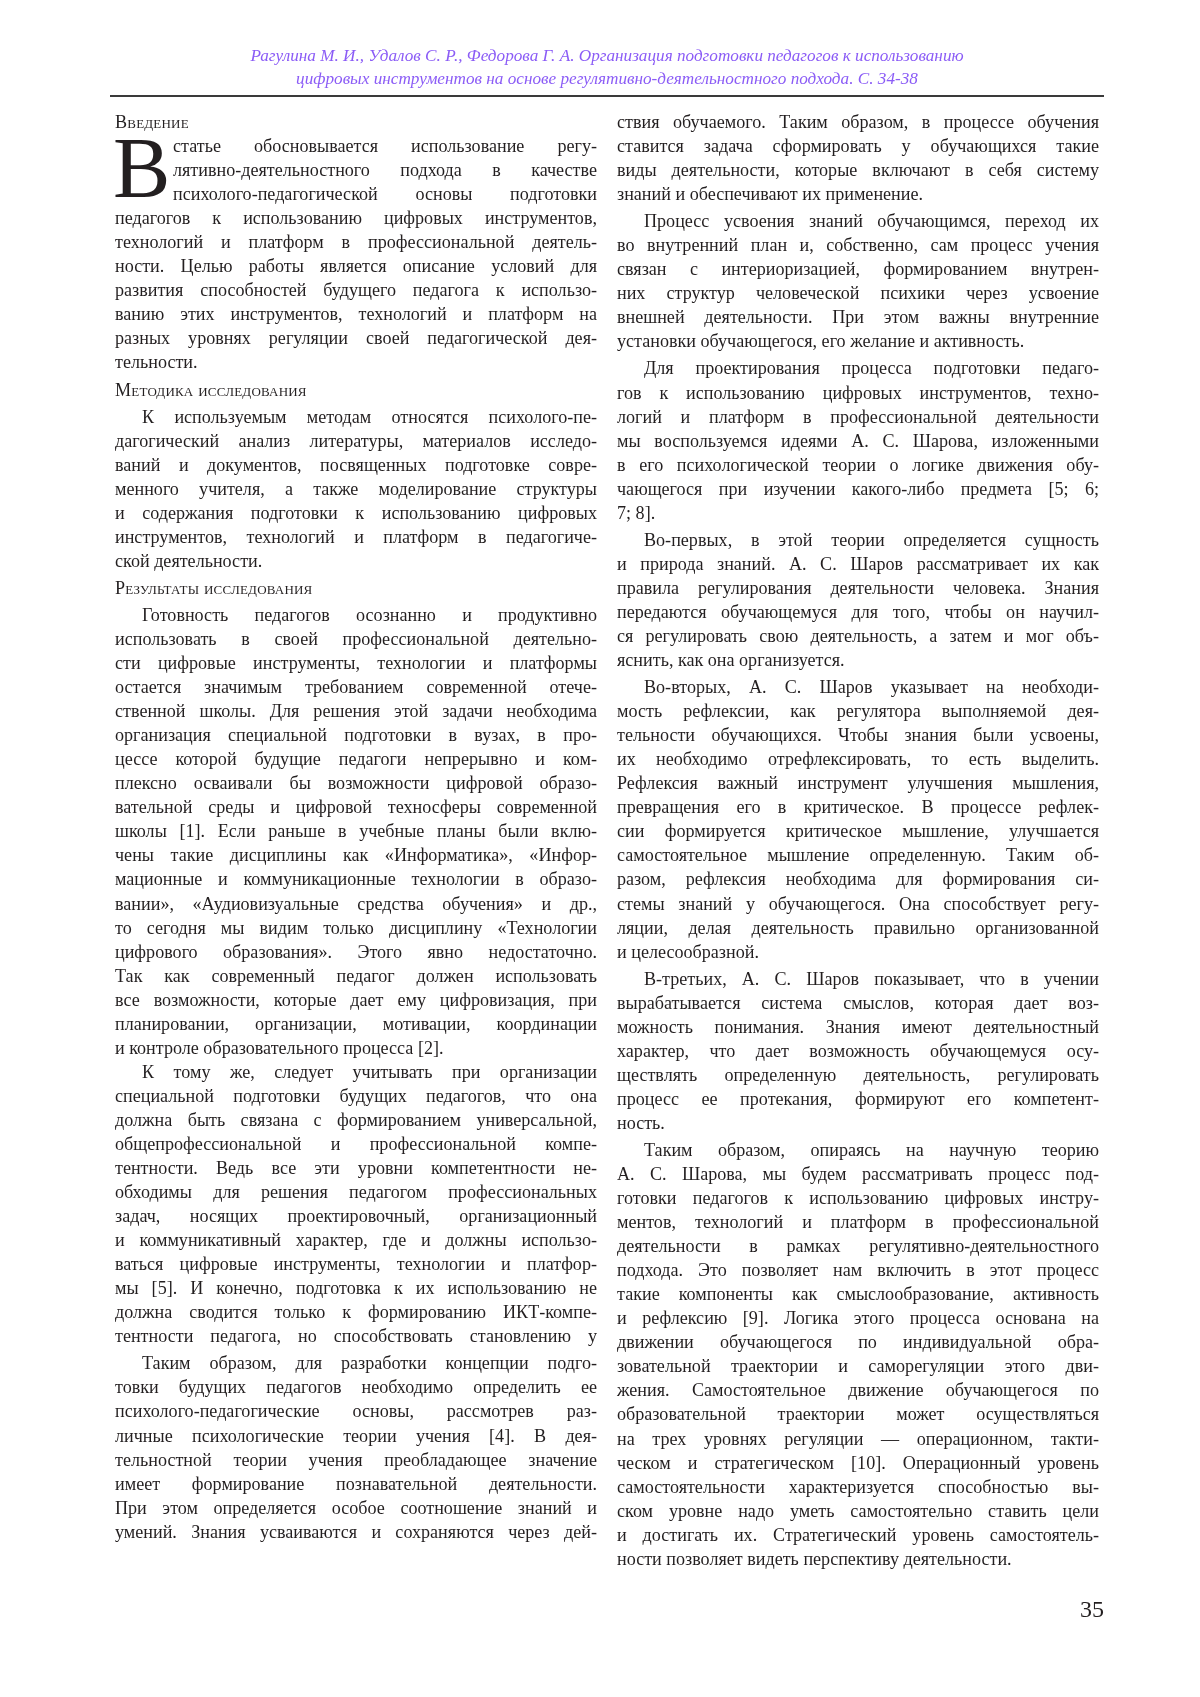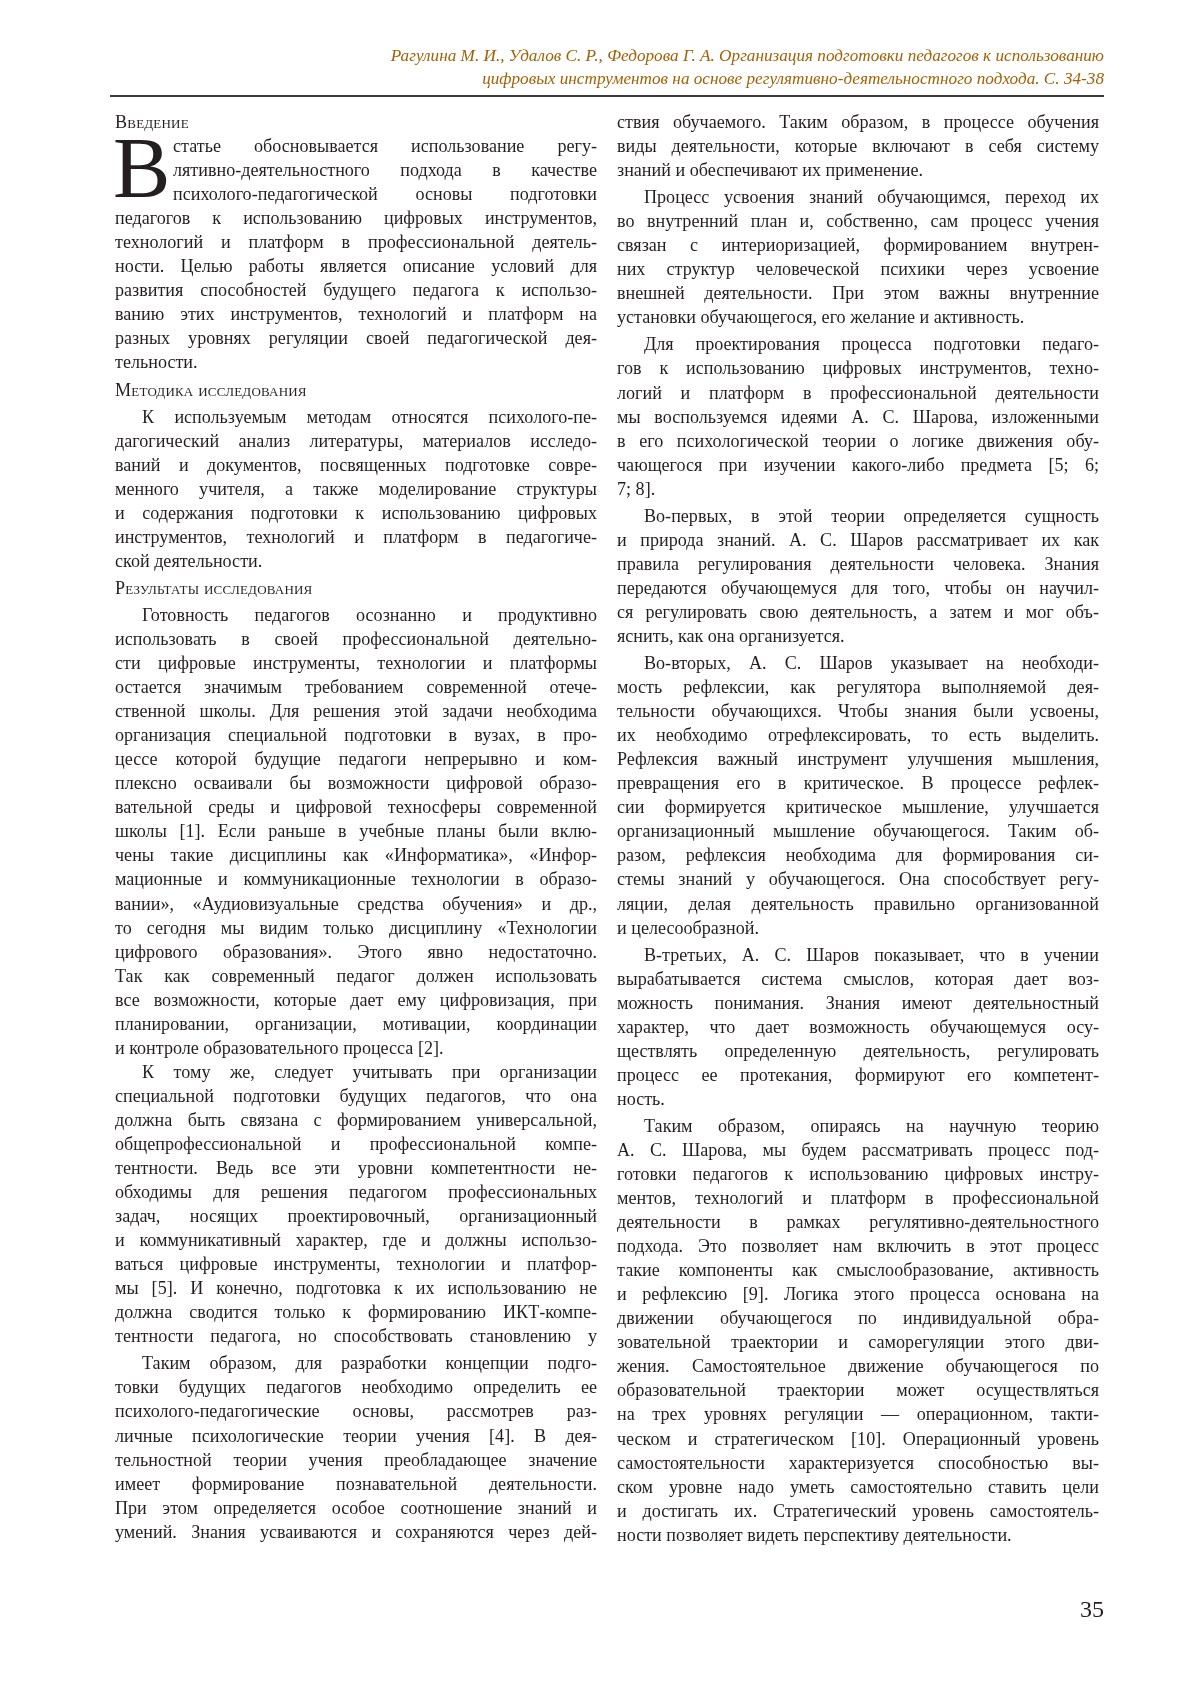--- a/index.html
+++ b/index.html
@@ -1,17 +1,17 @@
 <!DOCTYPE html>
 <html><head>
 <meta charset="utf-8">
 <style>
   html, body { margin: 0; padding: 0; background: #ffffff; }
   body { width: 1200px; height: 1697px; position: relative; overflow: hidden; color: #231f20; font-family: "Liberation Serif", "DejaVu Serif", serif; }
-  .header { position: absolute; left: 110px; right: 96px; top: 44px; text-align: right; font-style: italic; font-size: 17.2px; line-height: 23px; color: #a16207; }
+  .header { position: absolute; left: 110px; right: 96px; top: 44px; text-align: center; font-style: italic; font-size: 17.2px; line-height: 23px; color: #8b5cf6; }
   .header .hl { display: block; white-space: nowrap; }
   .rule { position: absolute; left: 110px; right: 96px; top: 95px; height: 0; border-top: 2.5px solid #3a3a3a; }
   .col { position: absolute; top: 110px; width: 482px; font-size: 18.1px; line-height: 24.05px; }
   .col.left { left: 115px; }
   .col.right { left: 617px; }
   .ln { display: block; height: 24.05px; white-space: nowrap; text-align: justify; text-align-last: justify; overflow: visible; }
   .ln.last { text-align-last: left; }
   .ln.ind { padding-left: 27px; }
   .heading { display: block; height: 24.05px; white-space: nowrap; font-variant: small-caps; letter-spacing: 0.2px; }
   .gap { display: block; height: 3px; }
@@ -105,20 +105,21 @@
       <span class="ln">тельностной теории учения преобладающее значение</span>
       <span class="ln">имеет формирование познавательной деятельности.</span>
       <span class="ln">При этом определяется особое соотношение знаний и</span>
       <span class="ln">умений. Знания усваиваются и сохраняются через дей-</span>
     </div>
 </div>
 
 <div class="col right">
   <div>
       <span class="ln">ствия обучаемого. Таким образом, в процессе обучения</span>
+      <span class="ln">ставится задача сформировать у обучающихся такие</span>
       <span class="ln">виды деятельности, которые включают в себя систему</span>
       <span class="ln last">знаний и обеспечивают их применение.</span>
     </div>
   <span class="gap"></span>
   <div>
       <span class="ln ind">Процесс усвоения знаний обучающимся, переход их</span>
       <span class="ln">во внутренний план и, собственно, сам процесс учения</span>
       <span class="ln">связан с интериоризацией, формированием внутрен-</span>
       <span class="ln">них структур человеческой психики через усвоение</span>
       <span class="ln">внешней деятельности. При этом важны внутренние</span>
@@ -145,21 +146,21 @@
     </div>
   <span class="gap"></span>
   <div>
       <span class="ln ind">Во-вторых, А. С. Шаров указывает на необходи-</span>
       <span class="ln">мость рефлексии, как регулятора выполняемой дея-</span>
       <span class="ln">тельности обучающихся. Чтобы знания были усвоены,</span>
       <span class="ln">их необходимо отрефлексировать, то есть выделить.</span>
       <span class="ln">Рефлексия важный инструмент улучшения мышления,</span>
       <span class="ln">превращения его в критическое. В процессе рефлек-</span>
       <span class="ln">сии формируется критическое мышление, улучшается</span>
-      <span class="ln">организационный мышление обучающегося. Таким об-</span>
+      <span class="ln">самостоятельное мышление определенную. Таким об-</span>
       <span class="ln">разом, рефлексия необходима для формирования си-</span>
       <span class="ln">стемы знаний у обучающегося. Она способствует регу-</span>
       <span class="ln">ляции, делая деятельность правильно организованной</span>
       <span class="ln last">и целесообразной.</span>
     </div>
   <span class="gap"></span>
   <div>
       <span class="ln ind">В-третьих, А. С. Шаров показывает, что в учении</span>
       <span class="ln">вырабатывается система смыслов, которая дает воз-</span>
       <span class="ln">можность понимания. Знания имеют деятельностный</span>

